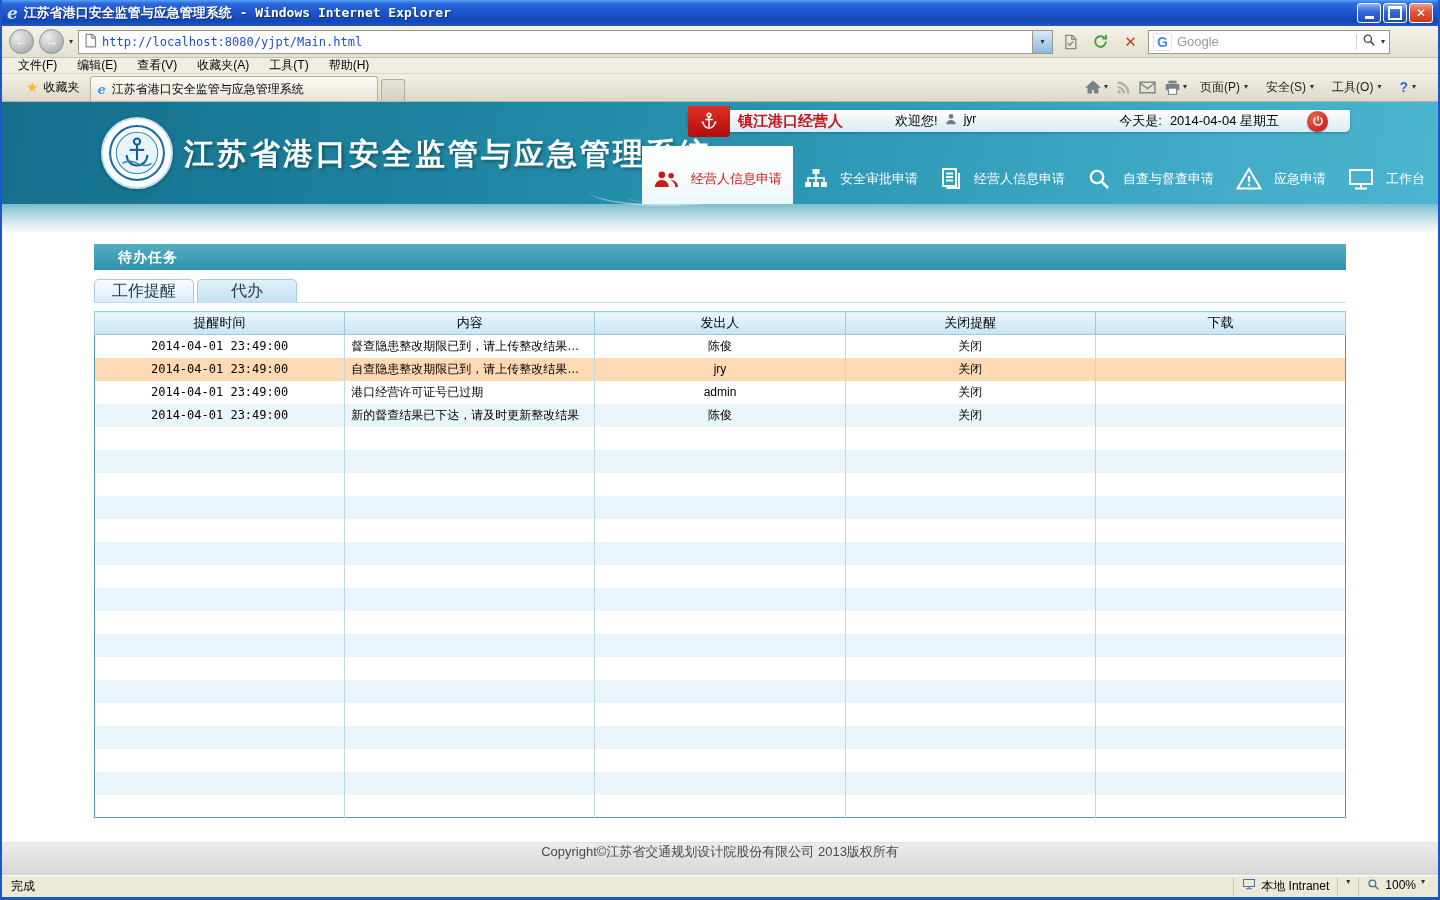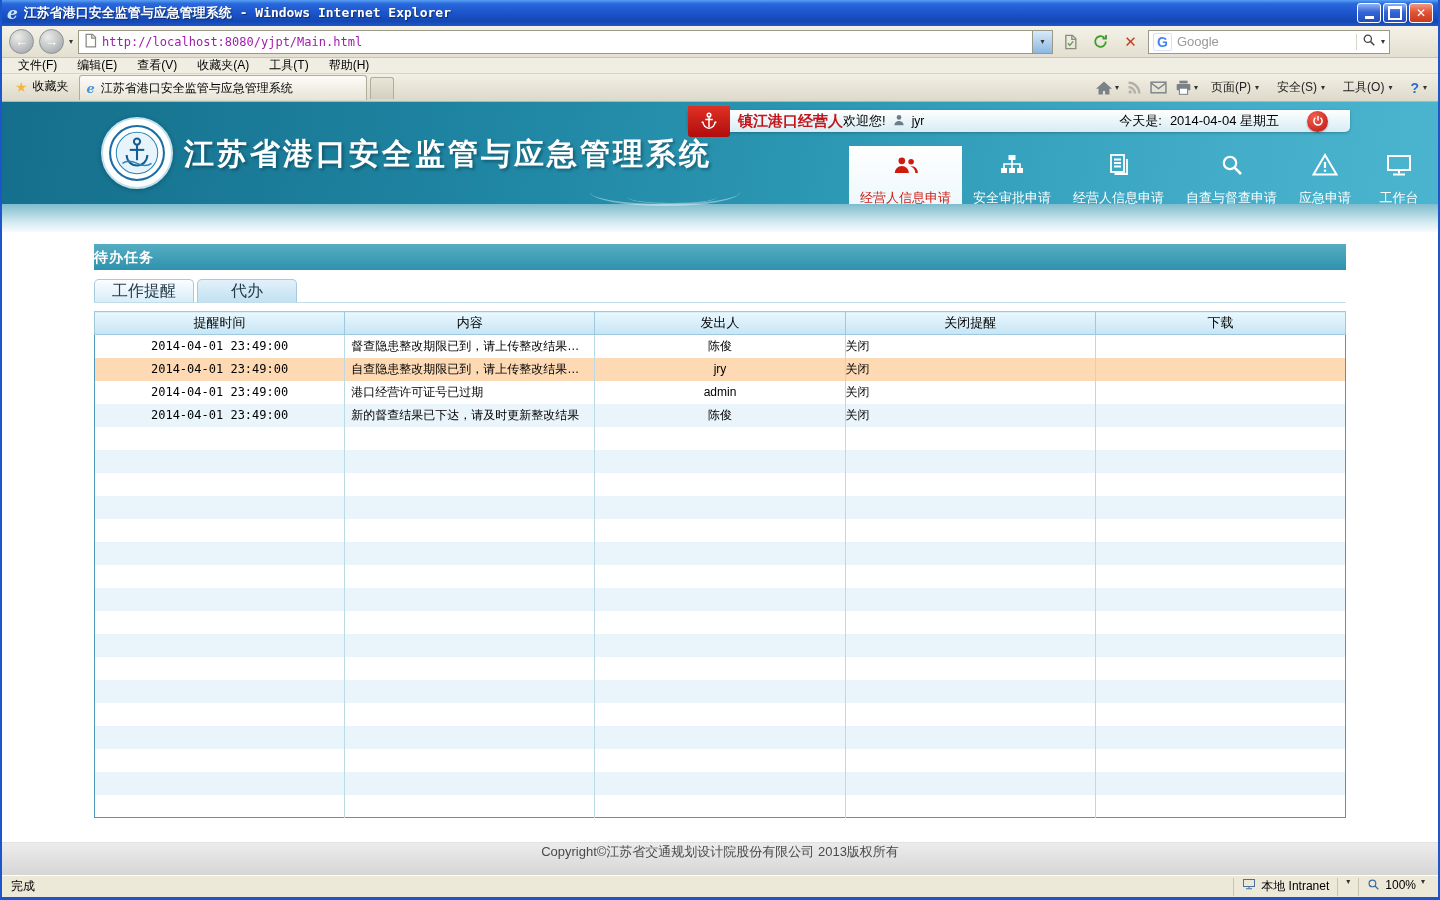--- a/index.html
+++ b/index.html
@@ -25,36 +25,36 @@
   
   .addressbar{height:32px;flex:none;display:flex;align-items:center;gap:5px;padding:0 7px;
     background:linear-gradient(180deg,#f4f2e8,#e3e0d1);border-bottom:1px solid #c8c5b2}
   .navcircle{width:25px;height:25px;border-radius:50%;border:1px solid #8f9397;flex:none;display:flex;align-items:center;justify-content:center;cursor:pointer;
     background:radial-gradient(circle at 35% 30%,#ececea,#b9bcbe 62%,#989ca0)}
   .navcircle::after{content:"\2190";color:#fff;font-size:13px;font-weight:bold}
   .navcircle.fwd::after{content:"\2192"}
   .drop{font-size:8px;color:#333;line-height:1}
   .drop::after{content:"\25BE"}
   .addr-field{flex:1;max-width:975px;height:24px;background:#fff;border:1px solid #9a9886;display:flex;align-items:center;gap:5px;padding-left:5px;cursor:text}
-  .addr-url{color:#a21caf;font-family:"DejaVu Sans Mono",monospace;font-size:12px;flex:1;white-space:nowrap;overflow:hidden}
+  .addr-url{color:#1d4ed8;font-family:"DejaVu Sans Mono",monospace;font-size:12px;flex:1;white-space:nowrap;overflow:hidden}
   .addr-drop{width:20px;height:22px;flex:none;border-left:1px solid #9a9886;display:flex;align-items:center;justify-content:center;cursor:pointer;
     background:linear-gradient(180deg,#d9eafa,#8cb8e0)}
   .mini-btn{width:25px;height:24px;display:flex;align-items:center;justify-content:center;cursor:pointer;flex:none}
   .stop-x{color:#c83a1e;font-weight:bold;font-size:15px}
   .search-box{width:242px;height:24px;flex:none;background:#fff;border:1px solid #9a9886;display:flex;align-items:center;gap:5px;padding:0 4px}
   .g-logo{color:#4285f4;font-weight:bold;font-size:14px;border:1px solid #d7e3f7;border-radius:2px;padding:0 3px;line-height:16px}
   .search-label{color:#9a9a9a;font-size:13px;flex:1}
   .search-sep{width:1px;height:16px;background:#d8d5c8}
 
   
   .menubar{height:16px;flex:none;display:flex;align-items:center;gap:2px;padding:0 7px;background:#f0eee2;border-bottom:1px solid #d8d5c2}
   .menu-item{padding:3px 9px;cursor:pointer}
 
   
-  .favbar{height:28px;flex:none;display:flex;align-items:center;padding:0 3px;background:linear-gradient(180deg,#f2f0e4,#ddd9ca);border-bottom:1px solid #b8b5a3}
+  .favbar{height:28px;flex:none;display:flex;align-items:flex-end;padding:0 14px;background:linear-gradient(180deg,#f2f0e4,#ddd9ca);border-bottom:1px solid #b8b5a3}
   .fav-btn{display:flex;align-items:center;gap:5px;padding:0 10px;height:24px;margin-bottom:2px;cursor:pointer}
   .star{color:#f6b73c;font-size:14px;line-height:1}
   .star::after{content:"\2605"}
   .tab{width:288px;height:25px;background:linear-gradient(180deg,#fdfcf8,#e7e4d7);border:1px solid #b0ad9c;border-bottom:none;border-radius:3px 3px 0 0;display:flex;align-items:center;gap:6px;padding:0 7px;font-size:12px;cursor:pointer}
   .tab-title{white-space:nowrap;overflow:hidden}
   .tab-stub{width:24px;height:22px;background:linear-gradient(180deg,#e9e6d9,#d3d0c1);border:1px solid #b0ad9c;border-bottom:none;border-radius:3px 3px 0 0;margin-left:3px;cursor:pointer}
   .fav-right{margin-left:auto;display:flex;align-items:center;gap:8px;height:28px;padding-right:3px}
   .tool-ic{display:flex;align-items:center;gap:2px;cursor:pointer}
   .tool-txt{display:flex;align-items:center;gap:4px;padding:3px 5px;font-size:12px;color:#222;cursor:pointer;white-space:nowrap}
   .txt-group{display:flex;align-items:center;gap:8px}
@@ -69,55 +69,55 @@
   .logo{position:absolute;left:99px;top:15px;width:72px;height:72px;border-radius:50%;background:#fff;border:2px solid #bfe2ee;display:flex;align-items:center;justify-content:center;box-shadow:0 1px 5px rgba(0,20,30,.3)}
   .site-title{position:absolute;left:182px;top:32px;color:#fff;font-size:30px;font-weight:bold;letter-spacing:3px;text-shadow:2px 2px 3px rgba(0,30,40,.4);white-space:nowrap}
   .swoosh1{position:absolute;left:588px;top:76px;width:150px;height:28px;border-bottom:2px solid rgba(255,255,255,.4);border-radius:50%}
   .swoosh2{position:absolute;left:625px;top:88px;width:90px;height:14px;border-bottom:1px solid rgba(255,255,255,.35);border-radius:50%}
 
   .welcome-strip{position:absolute;left:686px;top:8px;width:662px;height:22px;display:flex;align-items:center;
     background:linear-gradient(180deg,#ffffff,#d6ecf4);border-radius:0 0 5px 5px;box-shadow:0 1px 3px rgba(0,0,0,.25)}
   .badge-ic{width:42px;height:31px;flex:none;display:flex;align-items:center;justify-content:center;border-radius:0 0 3px 3px;
     background:linear-gradient(180deg,#e03024,#b00d0d)}
   .badge-label{color:#c3161c;font-weight:bold;font-size:15px;margin-left:8px;white-space:nowrap}
-  .welcome{display:flex;align-items:center;gap:6px;font-size:13px}
+  .welcome{margin-left:52px;display:flex;gap:6px;font-size:13px}
   .uname{font-size:12px}
   .date{margin-left:auto;display:flex;align-items:center;gap:8px;font-size:13px;white-space:nowrap}
   .logout{width:21px;height:21px;flex:none;border-radius:50%;margin:0 22px 0 28px;display:flex;align-items:center;justify-content:center;cursor:pointer;
     background:radial-gradient(circle at 35% 30%,#f06050,#c01010);box-shadow:0 1px 2px rgba(0,0,0,.3)}
 
   .main-nav{position:absolute;right:2px;bottom:0;display:flex;align-items:flex-end}
-  .nav-item{height:58px;min-width:74px;padding:7px 11px 0;display:flex;flex-direction:column;align-items:center;gap:12px;color:#fff;cursor:pointer}
+  .nav-item{height:58px;min-width:74px;padding:7px 11px 0;display:flex;flex-direction:row;align-items:center;gap:12px;color:#fff;cursor:pointer}
   .nav-icon{height:26px;display:flex;align-items:center}
   .nav-label{font-size:13px;white-space:nowrap}
   .nav-item.active{background:linear-gradient(180deg,#ffffff,#eef8fc);color:#cf1a10}
 
   .sub-band{height:28px;flex:none;background:linear-gradient(180deg,#7fbccd,#d9edf3 70%,#f5fbfd)}
 
   .page-body{flex:1;position:relative;background:#fff}
   .panel{width:1252px;margin:12px auto 0}
-  .panel-title{height:26px;line-height:26px;padding-left:0;color:#fff;font-size:14px;font-weight:bold;letter-spacing:1px;
+  .panel-title{height:26px;line-height:26px;padding-left:24px;color:#fff;font-size:14px;font-weight:bold;letter-spacing:1px;
     background:linear-gradient(180deg,#55adc2,#2e92ad)}
   .tabs{margin-top:9px;display:flex;gap:3px;border-bottom:1px solid #c2dcea}
   .tab-item{width:100px;height:23px;line-height:22px;text-align:center;font-size:16px;color:#233c4a;cursor:pointer;
     border:1px solid #a6cbdd;border-bottom:none;border-radius:5px 5px 0 0;
     background:linear-gradient(180deg,#e2f1fa,#c2e1f1)}
   .tab-item.active{background:linear-gradient(180deg,#fbfdff,#d8edf9)}
 
   .task-table{width:100%;border-collapse:collapse;table-layout:fixed;margin-top:8px;border:1px solid #4e9ab6}
   .task-table th{height:23px;font-weight:normal;font-size:13px;border:1px solid #9ec9dd;
     background:linear-gradient(180deg,#eaf7fd,#c6e5f5)}
   .task-table td{height:23px;font-size:12px;border-left:1px solid #bcd9e6;overflow:hidden;white-space:nowrap;text-overflow:ellipsis}
   .task-table td:first-child{border-left:none}
   .task-table tr.alt{background:#eaf4fb}
   .task-table tr.hl{background:#fdd9b4}
   .c-time{text-align:center;font-family:"DejaVu Sans Mono",monospace;font-size:12px}
   .c-content{padding-left:6px}
   .c-sender{text-align:center}
-  .c-close{text-align:left;cursor:pointer}
+  .c-close{text-align:center;cursor:pointer}
 
   .site-footer{height:33px;flex:none;display:flex;align-items:flex-start;justify-content:center;color:#4a4a4a;font-size:13px;
     background:linear-gradient(180deg,#ececec,#d6d6d6);border-top:1px solid #e2e2e2}
 
   
   .statusbar{height:22px;flex:none;display:flex;align-items:center;padding:0 5px;background:#ece9d8;border-top:1px solid #fff;}
   .sb-left{flex:1;padding-left:4px}
   .sb-sec{display:flex;gap:5px;height:18px;padding:0 8px;border-left:1px solid #c9c5b0}
   .sb-sec.zoom{cursor:pointer}
 </style>

